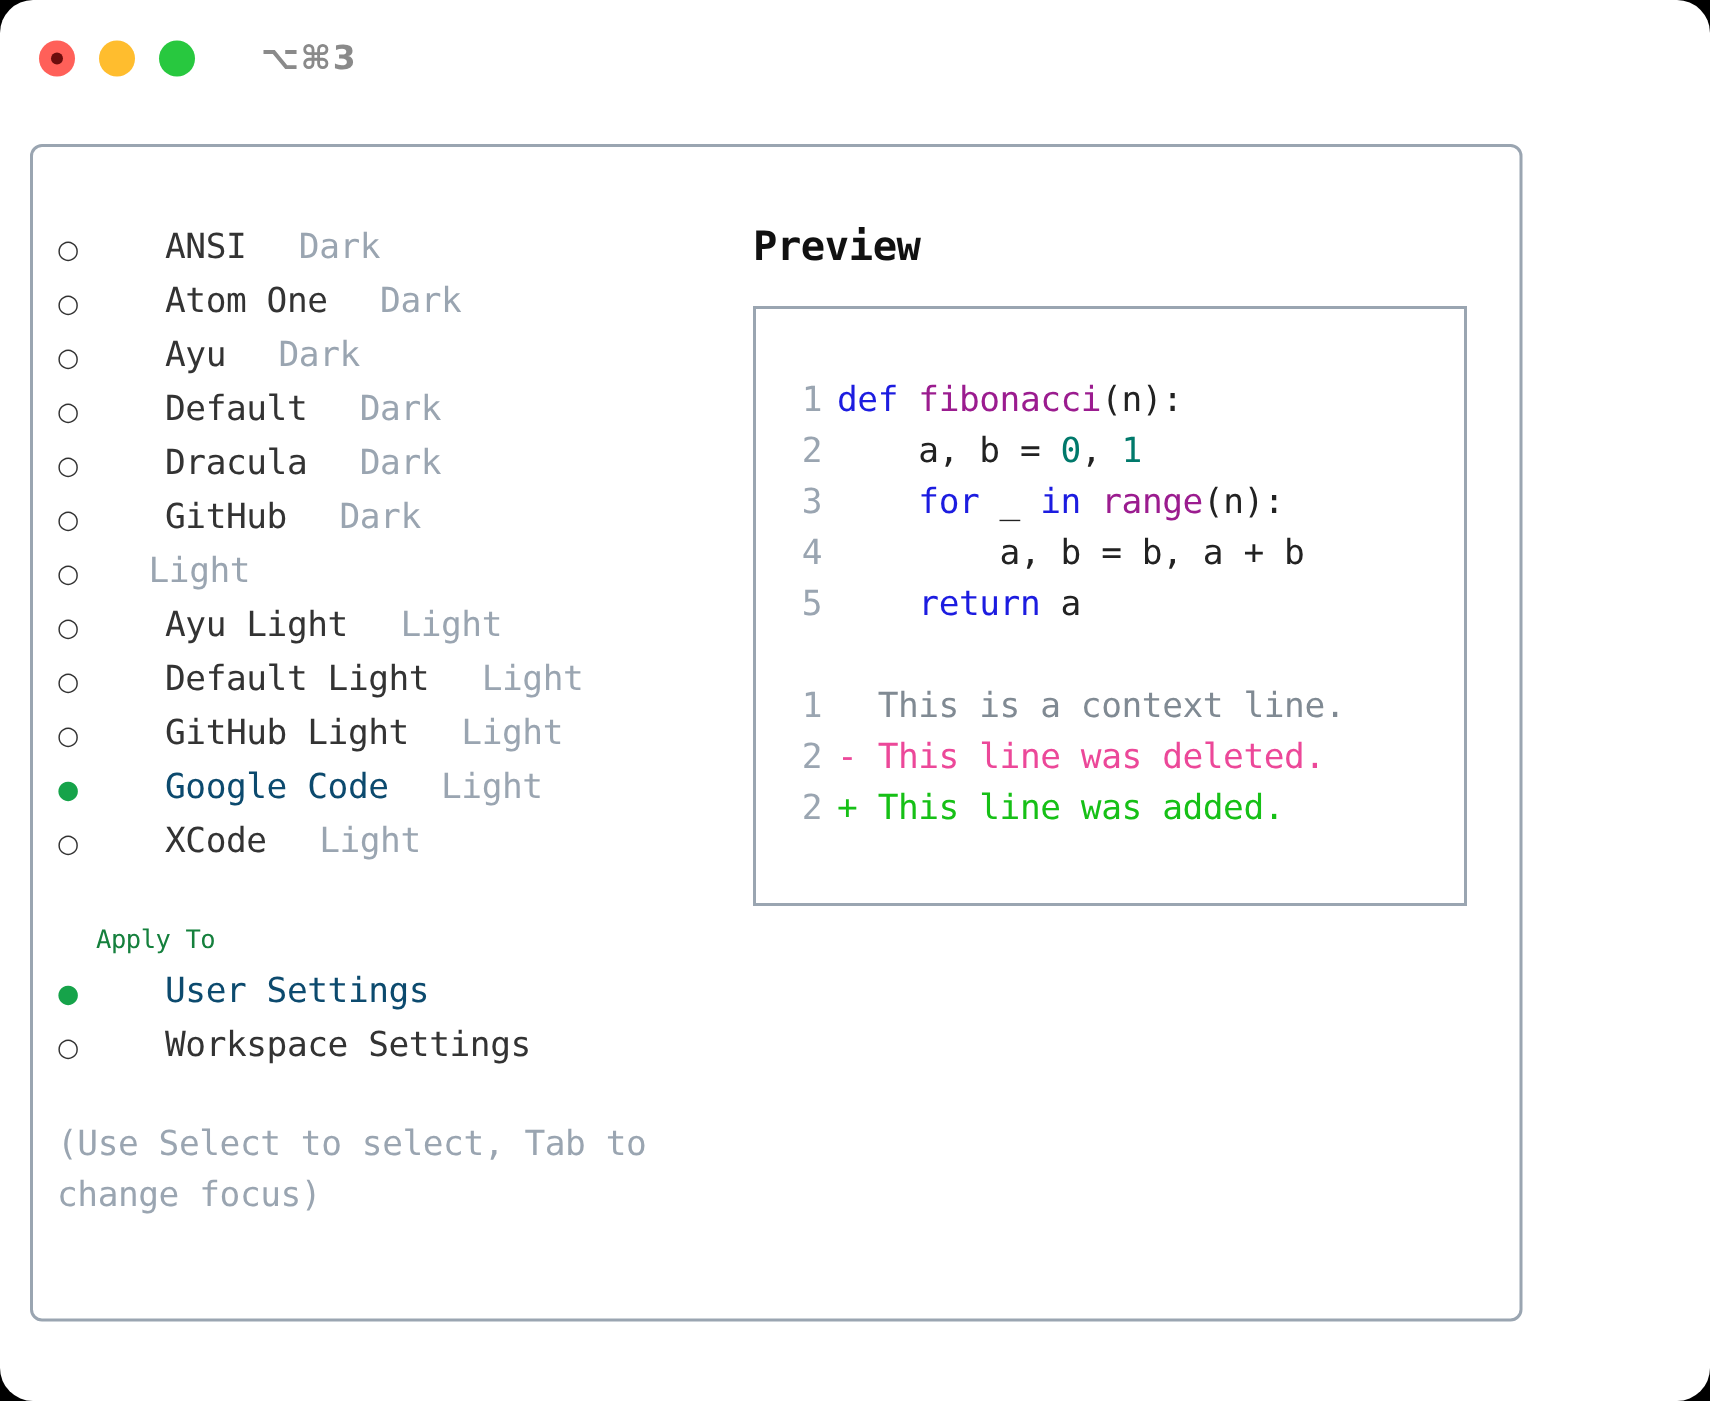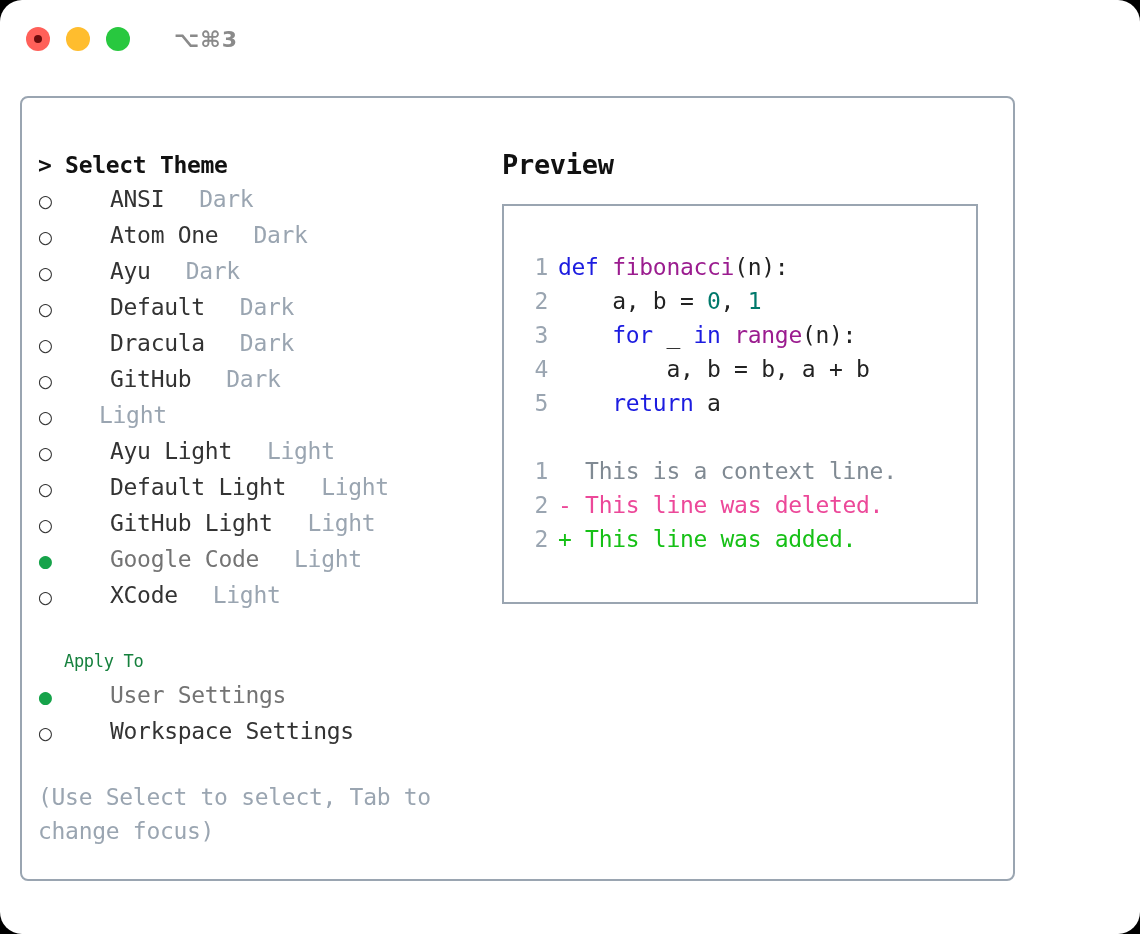--- a/index.html
+++ b/index.html
@@ -113,21 +113,21 @@
     width: 26px;
     flex: none;
     color: #333333;
     font-family: "DejaVu Sans", sans-serif;
     font-size: 17px;
   }
   .marker.on {
     color: #16a34a;
   }
   .opt-label { color: #333333; margin-left: 46px; }
-  .opt-row.selected .opt-label { color: #737373; }
+  .opt-row.selected .opt-label { color: #0c4a6e; }
   .opt-tag {
     color: #9aa5b1;
     padding-left: 11px;
     margin-left: 24px;
   }
 
   .section-gap { height: 30px; }
 
   .apply-header {
     font-size: 17px;
@@ -210,21 +210,20 @@
     <div class="dot dot-min"></div>
     <div class="dot dot-max"></div>
     <div class="shortcut">⌥⌘3</div>
   </div>
 
   <div class="panel">
     <div class="columns">
 
       <div class="left-col">
 
-        <div class="list-header">&gt; Select Theme</div>
 
         <div id="theme-options">
             <div class="opt-row"><span class="marker">○</span><span class="opt-label">ANSI</span><span class="opt-tag">Dark</span></div>
             <div class="opt-row"><span class="marker">○</span><span class="opt-label">Atom One</span><span class="opt-tag">Dark</span></div>
             <div class="opt-row"><span class="marker">○</span><span class="opt-label">Ayu</span><span class="opt-tag">Dark</span></div>
             <div class="opt-row"><span class="marker">○</span><span class="opt-label">Default</span><span class="opt-tag">Dark</span></div>
             <div class="opt-row"><span class="marker">○</span><span class="opt-label">Dracula</span><span class="opt-tag">Dark</span></div>
             <div class="opt-row"><span class="marker">○</span><span class="opt-label">GitHub</span><span class="opt-tag">Dark</span></div>
             <div class="opt-row"><span class="marker">○</span><span class="opt-tag">Light</span></div>
             <div class="opt-row"><span class="marker">○</span><span class="opt-label">Ayu Light</span><span class="opt-tag">Light</span></div>

